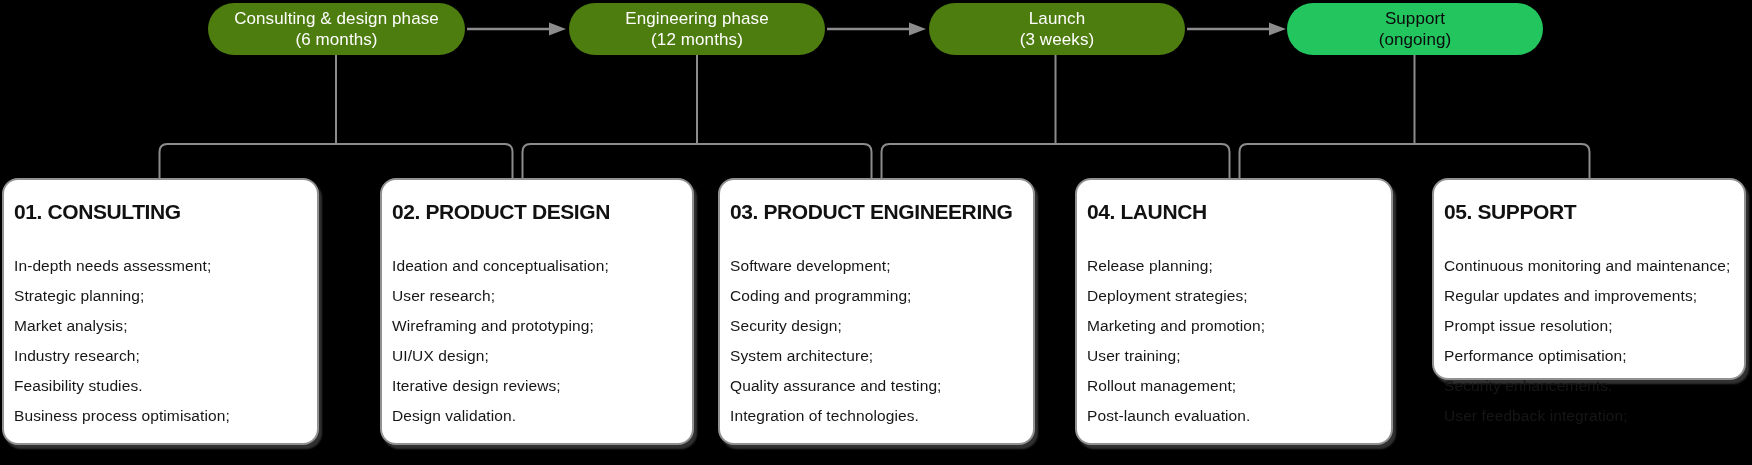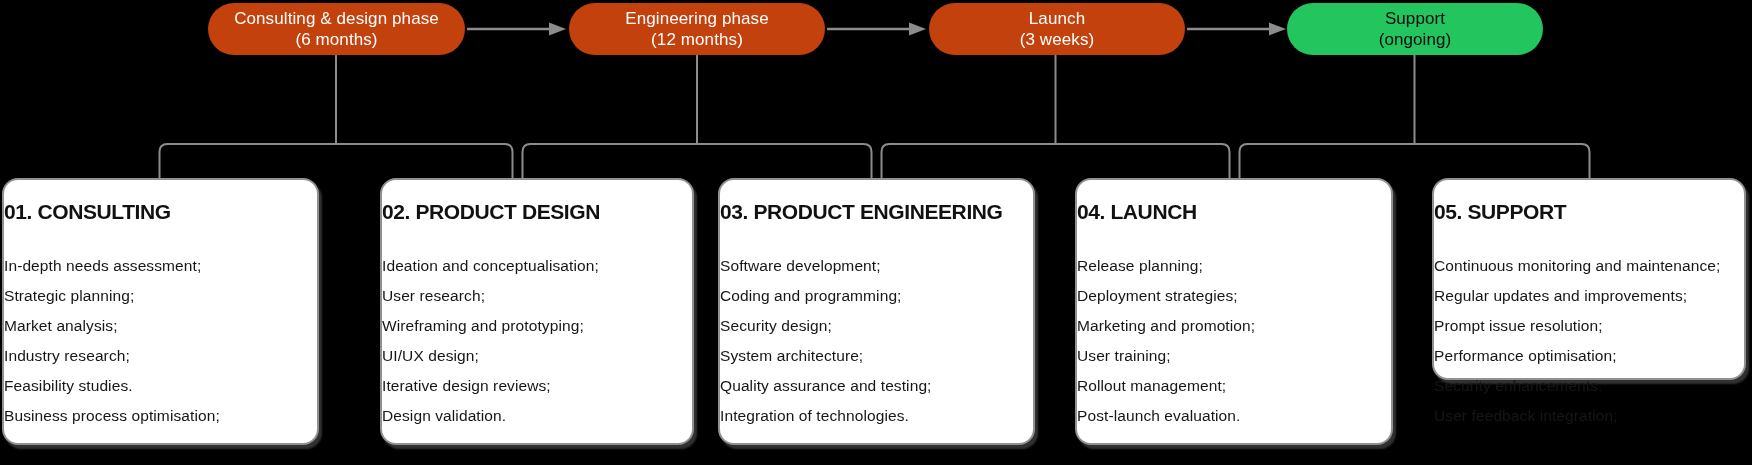--- a/index.html
+++ b/index.html
@@ -11,30 +11,30 @@
   svg.connectors{position:absolute;left:0;top:0;width:1752px;height:465px;}
   .conn{stroke:#8c8c8c;stroke-width:2;fill:none;}
   .arrow-line{stroke:#8c8c8c;stroke-width:2.5;fill:none;}
   .arrow-head{fill:#8c8c8c;stroke:none;}
   
   .pill{
     position:absolute;top:3px;height:52px;border-radius:26px;
     display:flex;flex-direction:column;justify-content:center;align-items:center;
     text-align:center;font-size:17px;line-height:21px;font-weight:500;letter-spacing:.1px;
   }
-  .pill.purple{background:#c2410c;color:#ffffff;}
+  .pill.purple{background:#4d7c0f;color:#ffffff;}
   .pill.green{background:#22c55e;color:#0b0b0b;}
   .p1{left:208px;width:257px}
   .p2{left:569px;width:256px}
   .p3{left:929px;width:256px}
   .p4{left:1287px;width:256px}
   
   .card{
     position:absolute;top:178px;background:#ffffff;border:2px solid #919191;
-    border-radius:16px;box-sizing:border-box;padding:19px 0;color:#161616;
+    border-radius:16px;box-sizing:border-box;padding:19px 10px;color:#161616;
     box-shadow:3px 4px 2px rgba(140,140,140,0.35);
   }
   .c1{left:2px;width:317px;height:267px}
   .c2{left:380px;width:314px;height:267px}
   .c3{left:718px;width:317px;height:267px}
   .c4{left:1075px;width:318px;height:267px}
   .c5{left:1432px;width:314px;height:202px}
   .card h3{
     margin:0 0 30px;font-size:21px;font-weight:700;letter-spacing:-.4px;
     line-height:26px;white-space:nowrap;color:#111111;

